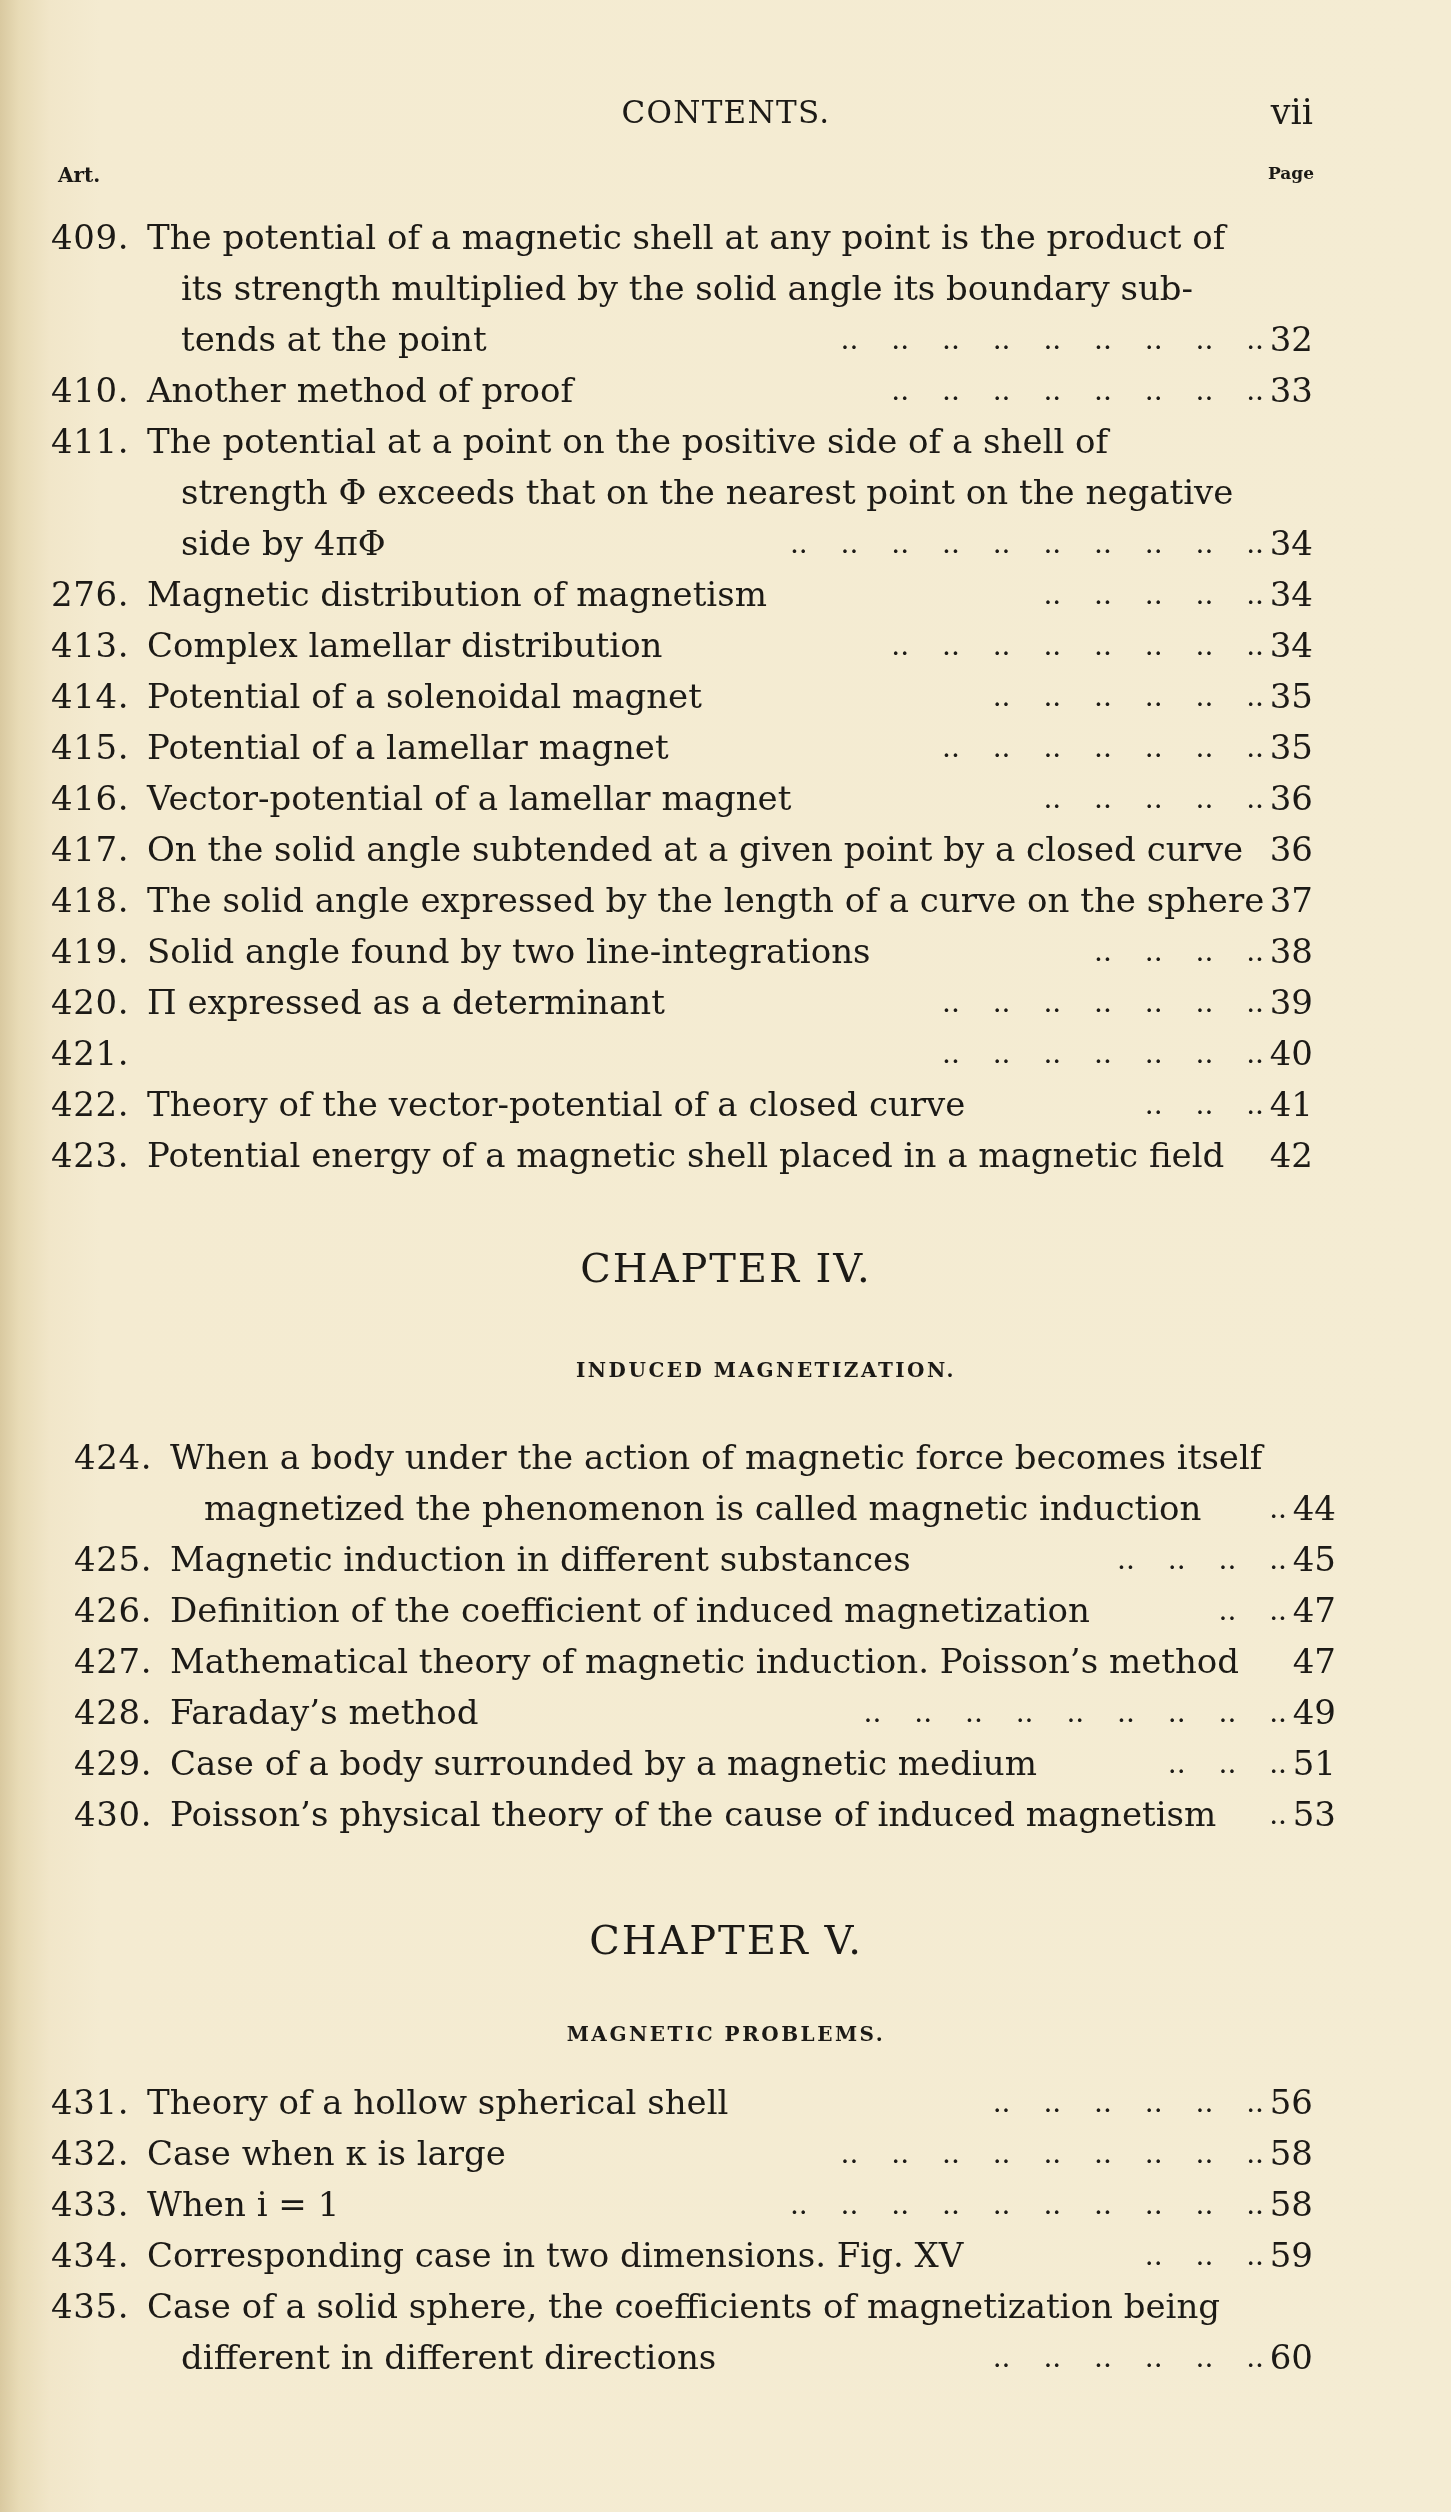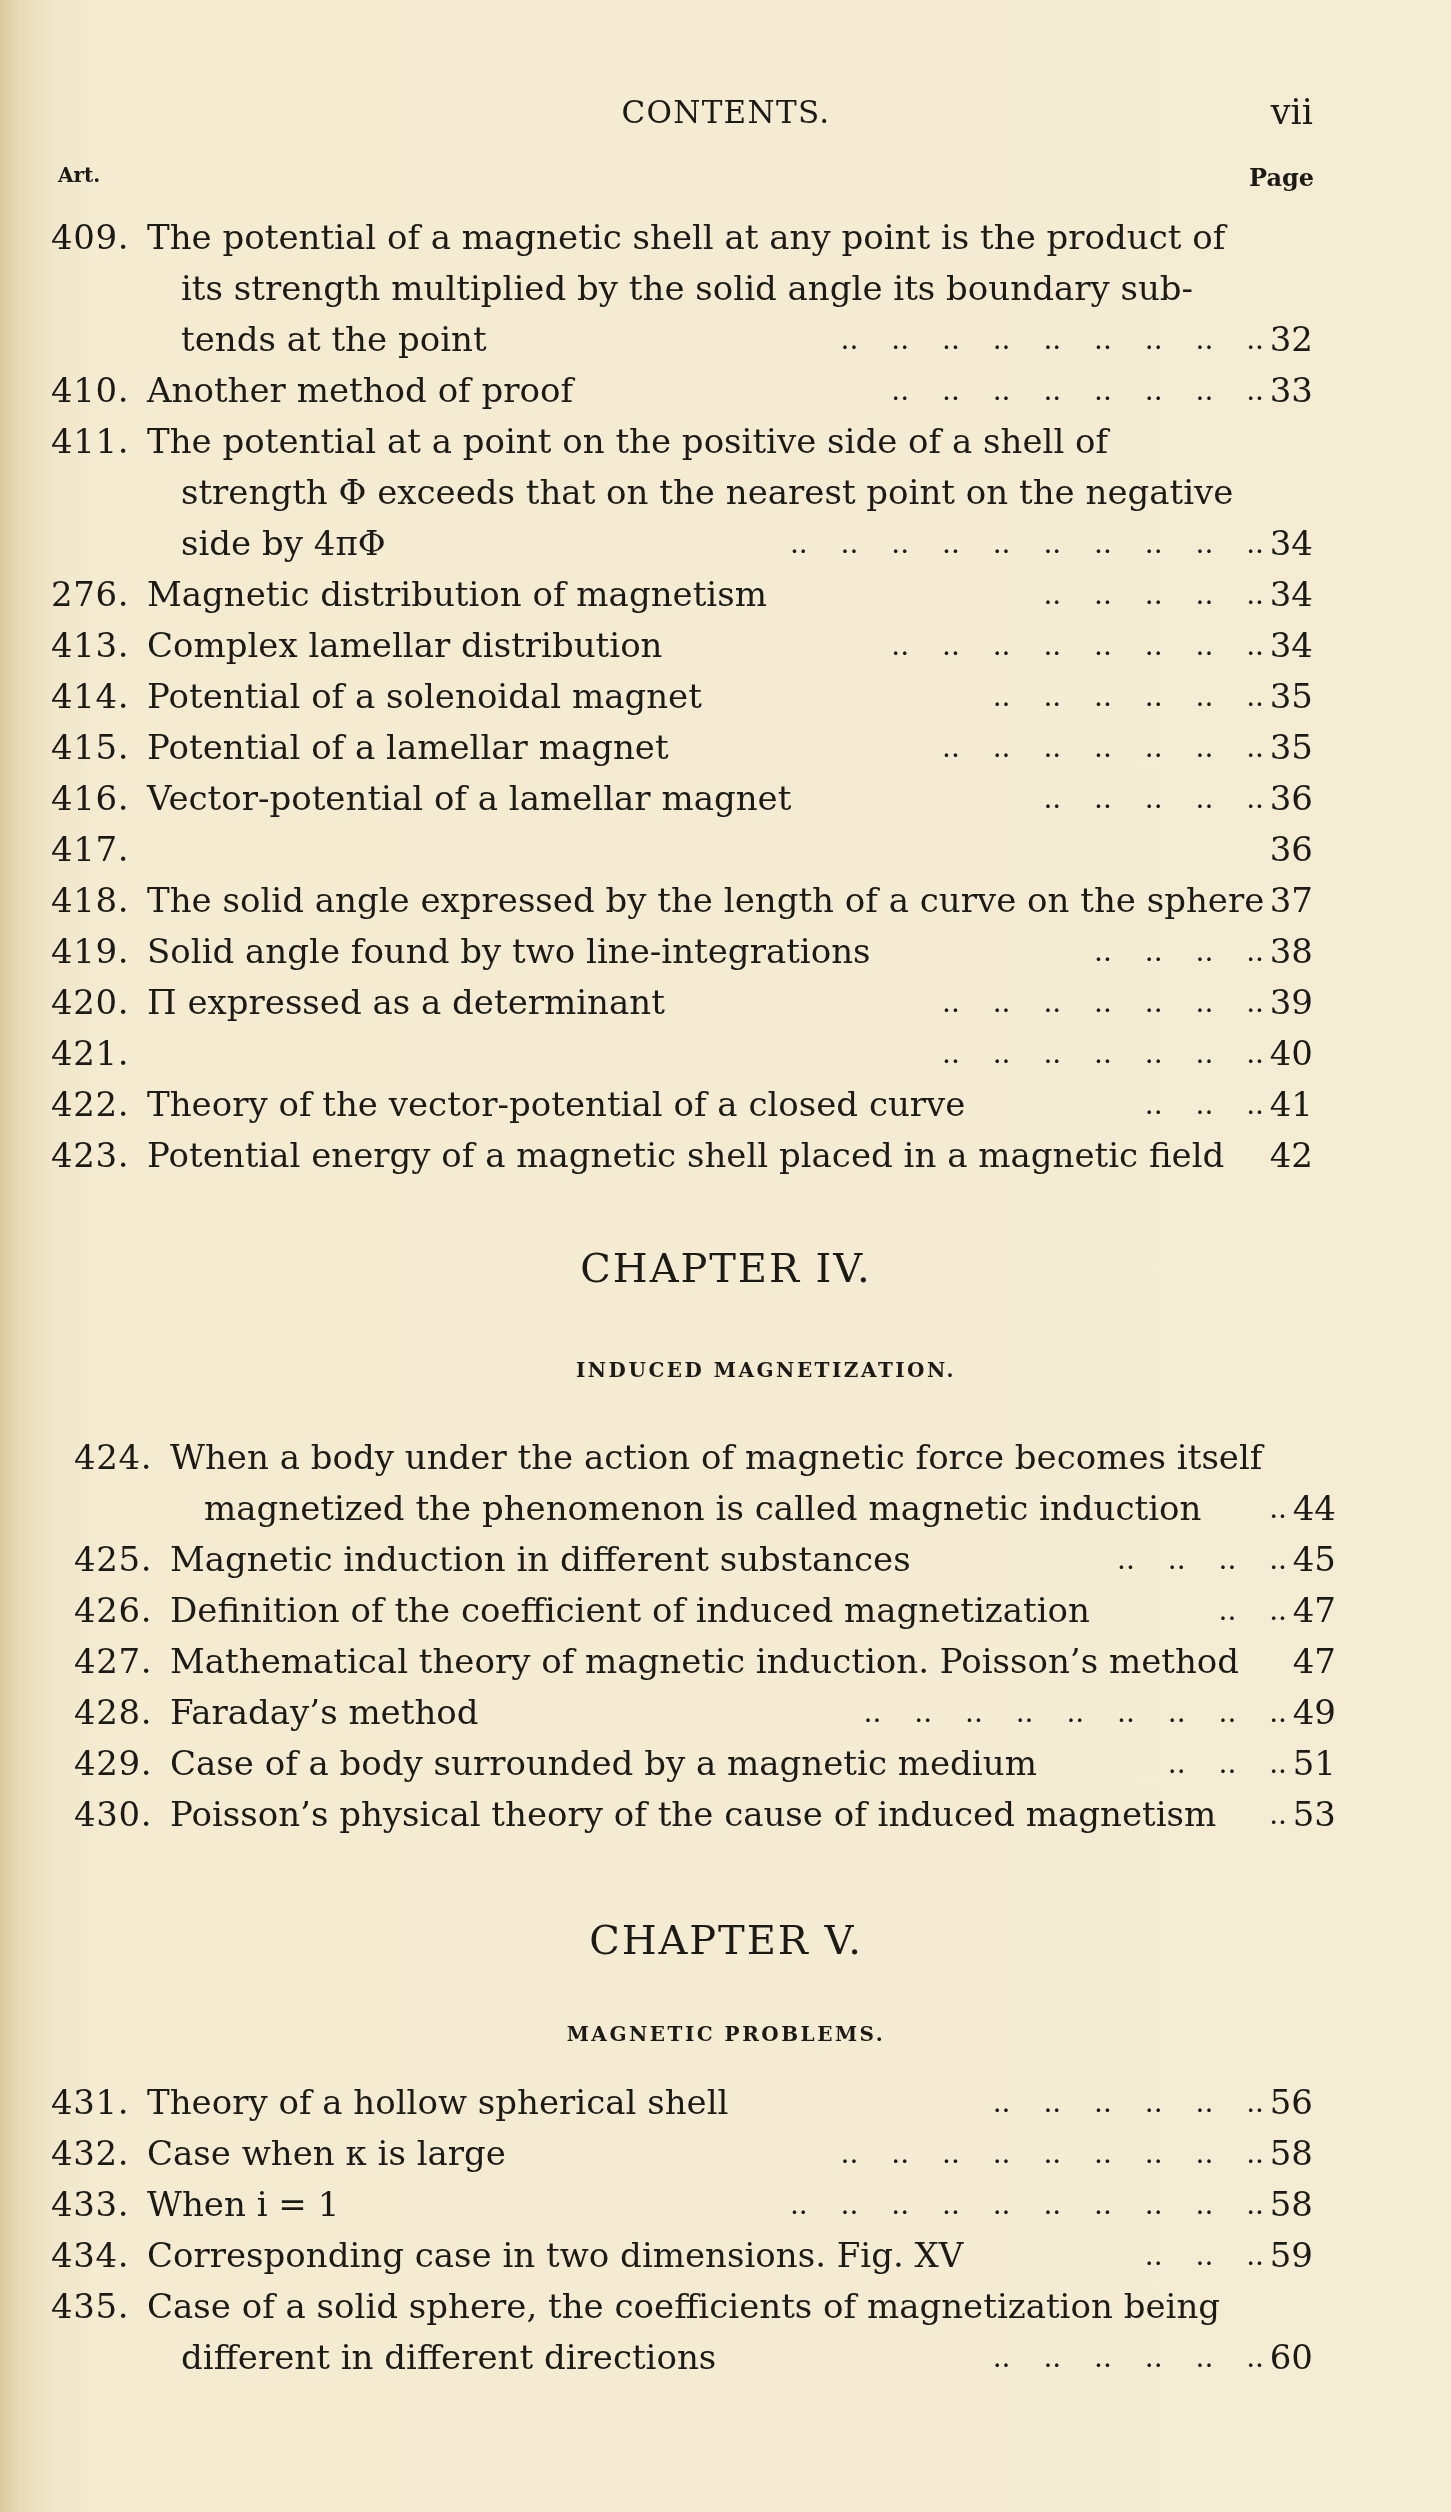--- a/index.html
+++ b/index.html
@@ -20,21 +20,21 @@
   }
   .running-title {
     position: absolute; left: 0; width: 1452px; text-align: center; top: 6.3px;
     font-size: 31px; letter-spacing: 1.3px;
   }
   .folio {
     position: absolute; right: 139px; top: 3.8px; font-size: 35px;
   }
   .col-heads { position: absolute; top: 163px; left: 0; width: 1452px; height: 31px; }
   .col-art { position: absolute; left: 58px; font-size: 20px; font-weight: bold; }
-  .col-page { position: absolute; right: 138px; font-size: 24px; font-weight: bold; }
+  .col-page { position: absolute; right: 138px; font-size: 17px; font-weight: bold; }
 
   .toc { position: absolute; left: 0; width: 1452px; }
   .entry { position: relative; width: 1452px; }
   .line {
     position: relative; height: 51px; line-height: 51px; font-size: 34px;
     white-space: nowrap;
   }
   .num { position: absolute; left: 51px; top: 0; letter-spacing: 0.6px; }
   .txt { position: absolute; left: 147px; top: 0; }
   .line.cont .txt { left: 181px; }
@@ -139,20 +139,21 @@
           <div class="line">
             <span class="num">416.</span>
             <span class="txt">Vector-potential of a lamellar magnet</span>
             <span class="leaders" style="letter-spacing: 0px; word-spacing: 24px;">.. .. .. .. ..</span>
             <span class="pg">36</span>
           </div>
         </div>
         <div class="entry">
           <div class="line">
             <span class="num">417.</span>
+            <span class="txt">On the solid angle subtended at a given point by a closed curve</span>
             <span class="pg">36</span>
           </div>
         </div>
         <div class="entry">
           <div class="line">
             <span class="num">418.</span>
             <span class="txt">The solid angle expressed by the length of a curve on the sphere</span>
             <span class="pg">37</span>
           </div>
         </div>

